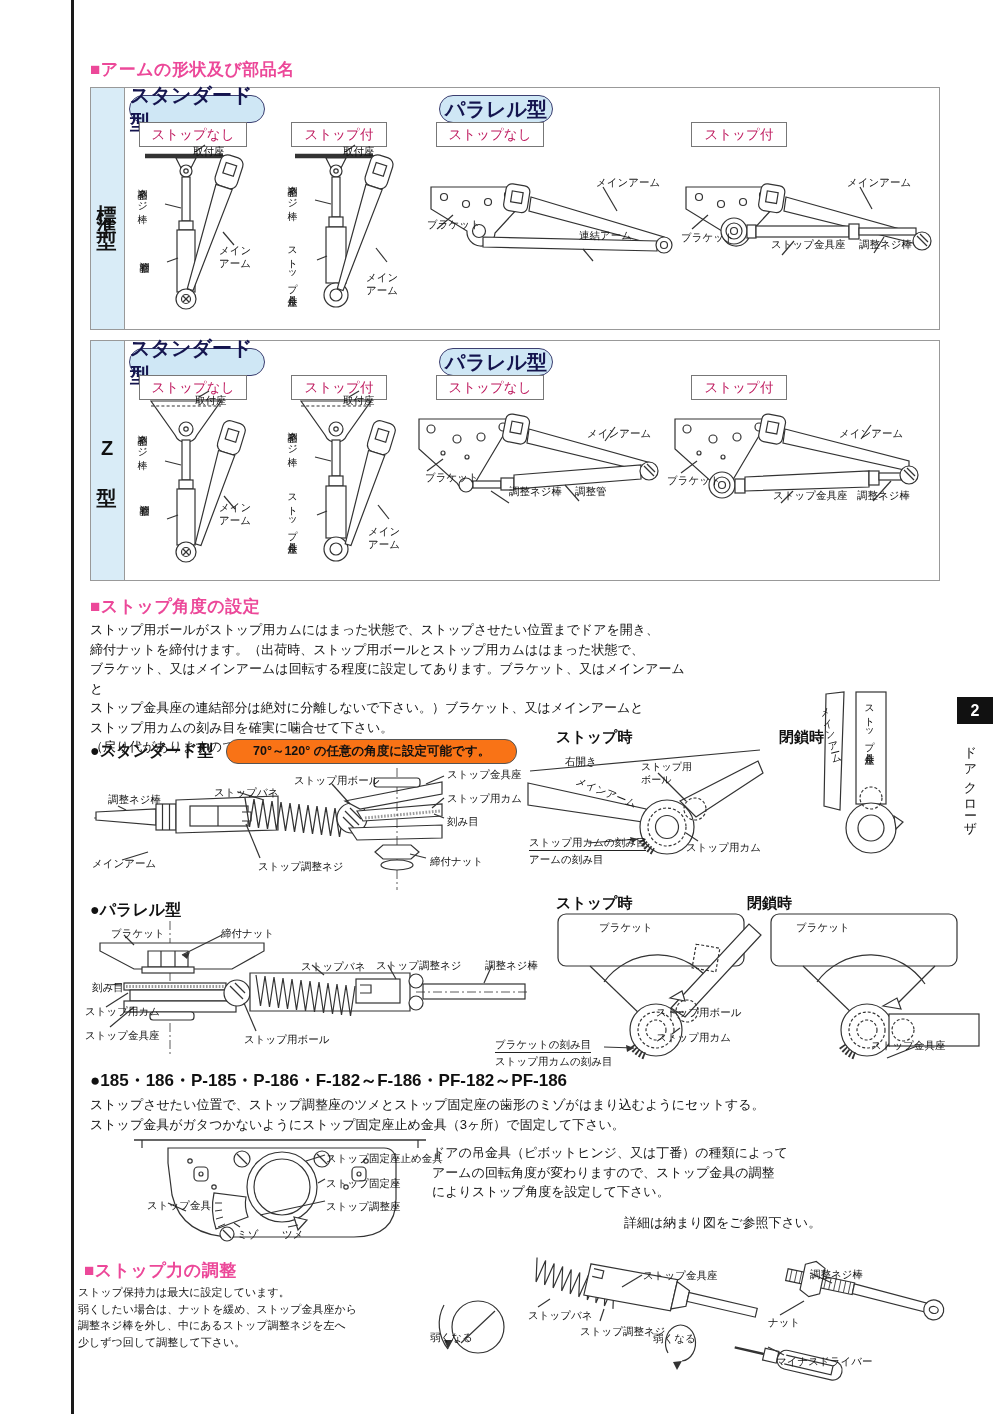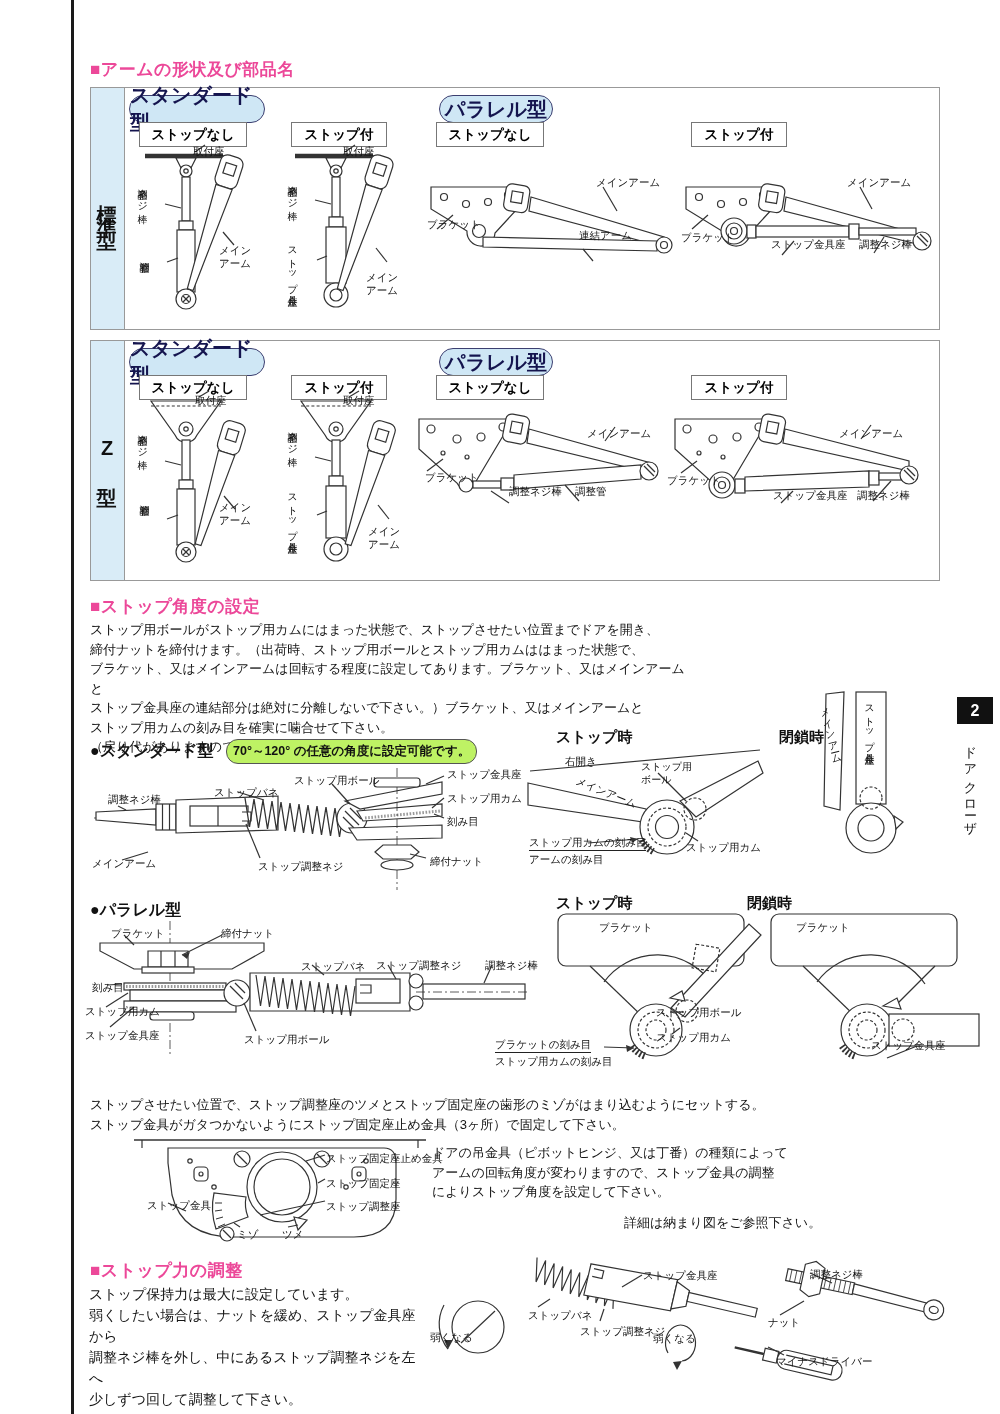--- a/index.html
+++ b/index.html
@@ -10,23 +10,23 @@
   .sectitle{position:absolute;font-size:17px;font-weight:bold;color:#ec4899;letter-spacing:.5px}
   .bullettitle{position:absolute;font-size:16px;font-weight:bold;color:#111}
   .body{position:absolute;font-size:13px;line-height:1.5;white-space:pre-line;color:#141414}
   .armbox{position:absolute;left:90px;width:850px;background:#fff;border:1.6px solid #999;box-sizing:border-box}
   .rowcol{position:absolute;left:0;top:0;bottom:0;width:33px;background:#d9ecf7;border-right:1.6px solid #999;
           display:flex;align-items:center;justify-content:center}
   .rowtxt{writing-mode:vertical-rl;text-orientation:upright;font-size:20px;font-weight:bold;letter-spacing:13px;color:#111}
   .pill{position:absolute;background:#cfe7f5;border:1.6px solid #3c3f70;border-radius:14px;
         display:flex;align-items:center;justify-content:center;font-weight:bold;font-size:20px;color:#14144e}
   .stopbox{position:absolute;height:23px;background:#fff;border:1.3px solid #777;
-        display:flex;align-items:center;justify-content:center;font-weight:bold;font-size:13.5px;color:#000000}
-  .rangepill{position:absolute;background:#bef264;border:1.4px solid #555;border-radius:12px;height:23px;
-        display:flex;align-items:center;justify-content:center;font-weight:bold;font-size:12.5px;color:#111;padding:0 6px}
+        display:flex;align-items:center;justify-content:center;font-weight:normal;font-size:13.5px;color:#be185d}
+  .rangepill{position:absolute;background:#f97316;border:1.4px solid #555;border-radius:12px;height:23px;
+        display:flex;align-items:center;justify-content:center;font-weight:bold;font-size:12.5px;color:#111;padding:0 26px}
   .figtitle{position:absolute;font-size:15px;font-weight:bold;color:#111}
   .lbl{position:absolute;font-size:10.5px;line-height:1.25;color:#111;white-space:pre-line}
   .vlbl{position:absolute;font-size:10px;color:#111;writing-mode:vertical-rl;text-orientation:upright;letter-spacing:.5px;line-height:1}
   .ul{border-bottom:1px solid #222;padding-bottom:1px}
   .tabnum{position:absolute;left:957px;top:697px;width:36px;height:27px;background:#111;color:#fff;
         display:flex;align-items:center;justify-content:center;font-weight:bold;font-size:16px}
   .tablabel{position:absolute;left:961px;top:737px;font-size:13px;writing-mode:vertical-rl;text-orientation:upright;
         letter-spacing:3px;color:#111}
   .nutnote{position:absolute;left:686px;top:598px;font-size:12.5px;line-height:1.52;white-space:pre-line;color:#141414}
   svg{overflow:visible}
@@ -492,20 +492,21 @@
       <rect x="132" y="102" width="90" height="32" fill="#fff"></rect>
       <circle cx="146" cy="118" r="11" stroke-dasharray="3 2"></circle>
       <path d="M126 94 l14 -8 l4 11 z" fill="#fff"></path>
       <path d="M85 134 A26 26 0 0 0 98 144" stroke-width="7" stroke-dasharray="1.8 1.8"></path>
       <line x1="160" y1="134" x2="130" y2="146"></line>
     </g>
   </svg>
   <div class="lbl" style="left:796px;top:921px">ブラケット</div>
   <div class="lbl" style="left:871px;top:1039px">ストップ金具座</div>
 
+  <div class="bullettitle" style="left:90px;top:1069px;font-size:17px">●185・186・P-185・P-186・F-182～F-186・PF-182～PF-186</div>
   <div class="body" style="left:90px;top:1095px;width:700px">ストップさせたい位置で、ストップ調整座のツメとストップ固定座の歯形のミゾがはまり込むようにセットする。
 ストップ金具がガタつかないようにストップ固定座止め金具（3ヶ所）で固定して下さい。</div>
 
   <svg class="abs" style="left:130px;top:1137px" width="300" height="126" viewBox="0 0 300 126">
     <g fill="none" stroke="#333" stroke-width="1.2">
       <line x1="4" y1="3" x2="296" y2="3" stroke-width="1.6"></line>
       <line x1="12" y1="3" x2="12" y2="11"></line>
         <line x1="288" y1="3" x2="288" y2="11"></line>
       <path d="M38 11 H254 Q266 11 266 26 V62 Q266 100 224 100 H104 Q52 100 42 58 L38 26 Z" fill="#fff"></path>
       <circle cx="152" cy="50" r="35" fill="#fff"></circle>
@@ -540,22 +541,22 @@
   <div class="lbl" style="left:326px;top:1200px">ストップ調整座</div>
   <div class="lbl" style="left:147px;top:1199px">ストップ金具</div>
   <div class="lbl" style="left:237px;top:1228px">ミゾ</div>
   <div class="lbl" style="left:282px;top:1228px">ツメ</div>
 
   <div class="body" style="left:432px;top:1143px;width:420px">ドアの吊金具（ピボットヒンジ、又は丁番）の種類によって
 アームの回転角度が変わりますので、ストップ金具の調整
 によりストップ角度を設定して下さい。</div>
   <div class="body" style="left:624px;top:1213px">詳細は納まり図をご参照下さい。</div>
 
-  <div class="sectitle" style="left:90px;top:1259px">■ストップ力の調整</div>
-  <div class="body" style="left:89px;top:1284px;width:340px;font-size:14px">ストップ保持力は最大に設定しています。
+  <div class="sectitle" style="left:84px;top:1259px">■ストップ力の調整</div>
+  <div class="body" style="left:78px;top:1284px;width:340px;font-size:11px">ストップ保持力は最大に設定しています。
 弱くしたい場合は、ナットを緩め、ストップ金具座から
 調整ネジ棒を外し、中にあるストップ調整ネジを左へ
 少しずつ回して調整して下さい。</div>
 
   <svg class="abs" style="left:432px;top:1257px" width="530" height="152" viewBox="0 0 530 152">
     <g fill="none" stroke="#333" stroke-width="1.2">
       <circle cx="46" cy="70" r="26" fill="#fff"></circle>
       <line x1="29" y1="86" x2="63" y2="54"></line>
       <path d="M12 48 A40 40 0 0 0 16 92"></path>
       <path d="M16 92 l-4 -9 l9 0 z" fill="#333" stroke="none"></path>

